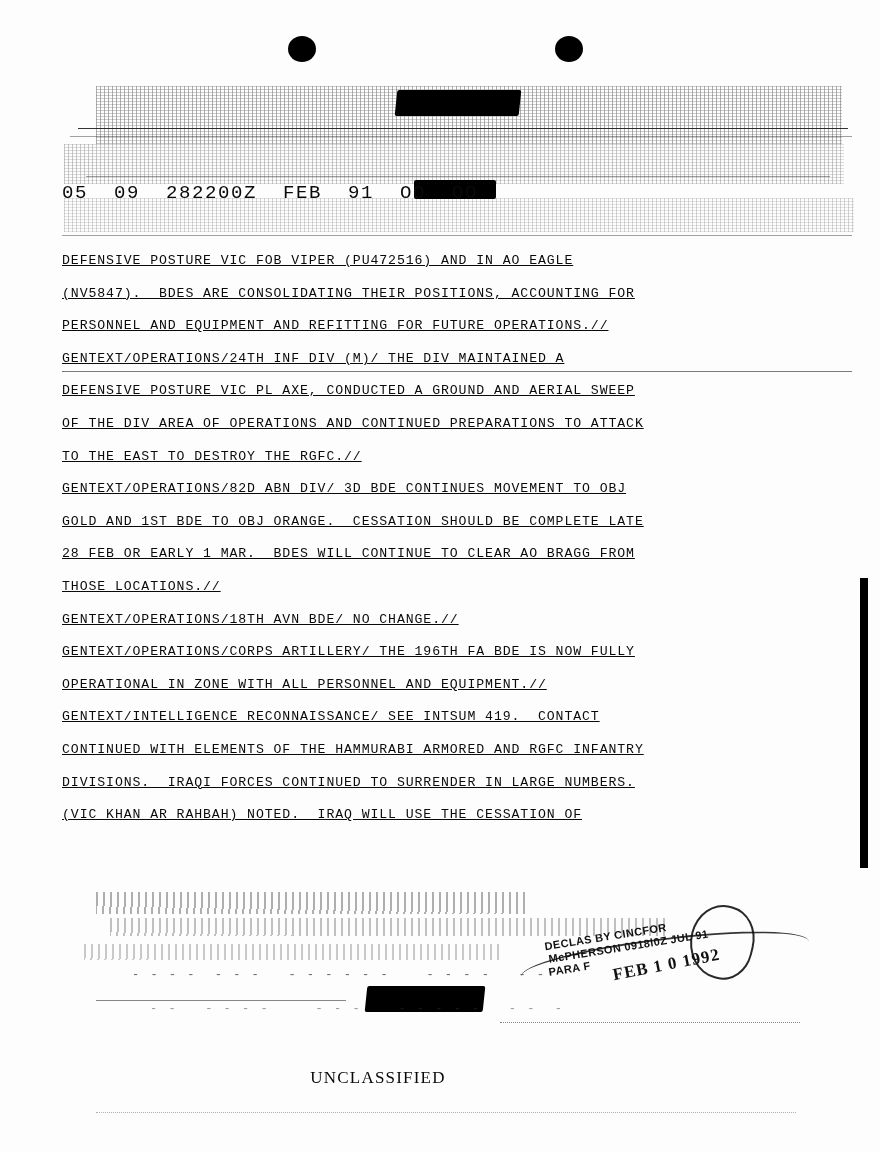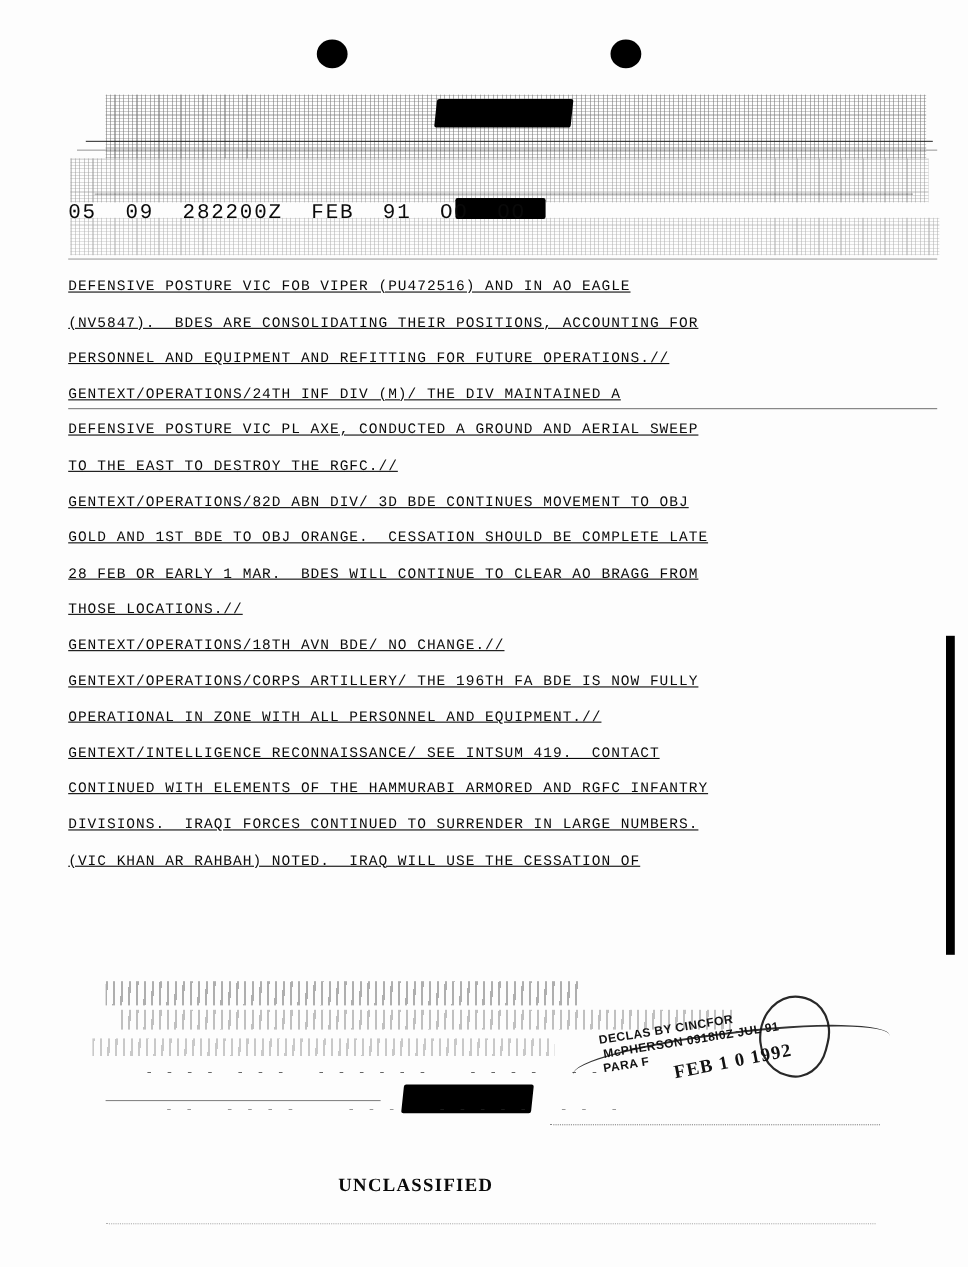--- a/index.html
+++ b/index.html
@@ -94,21 +94,21 @@
 
   .footer-class {
     position: absolute;
     top: 1068px;
     left: 0;
     width: 756px;
     text-align: center;
     font-family: "Liberation Serif", serif;
     font-size: 17px;
     letter-spacing: 1.2px;
-    font-weight: 700;
+    font-weight: 400;
   }
 
   
   .stamp {
     position: absolute;
     left: 548px;
     top: 925px;
     width: 190px;
     height: 70px;
     transform: rotate(-9deg);
@@ -203,20 +203,21 @@
   <div class="edge-bar" style="left:860px; top:578px; width:8px; height:290px;"></div>
 
   <div class="doc-head">05  09  282200Z  FEB  91  OO  OO</div>
 
   <div class="body-text">
     <span class="ln">DEFENSIVE POSTURE VIC FOB VIPER (PU472516) AND IN AO EAGLE</span>
     <span class="ln">(NV5847).  BDES ARE CONSOLIDATING THEIR POSITIONS, ACCOUNTING FOR</span>
     <span class="ln">PERSONNEL AND EQUIPMENT AND REFITTING FOR FUTURE OPERATIONS.//</span>
     <span class="ln">GENTEXT/OPERATIONS/24TH INF DIV (M)/ THE DIV MAINTAINED A</span>
     <span class="ln">DEFENSIVE POSTURE VIC PL AXE, CONDUCTED A GROUND AND AERIAL SWEEP</span>
+    <span class="ln">OF THE DIV AREA OF OPERATIONS AND CONTINUED PREPARATIONS TO ATTACK</span>
     <span class="ln">TO THE EAST TO DESTROY THE RGFC.//</span>
     <span class="ln">GENTEXT/OPERATIONS/82D ABN DIV/ 3D BDE CONTINUES MOVEMENT TO OBJ</span>
     <span class="ln">GOLD AND 1ST BDE TO OBJ ORANGE.  CESSATION SHOULD BE COMPLETE LATE</span>
     <span class="ln">28 FEB OR EARLY 1 MAR.  BDES WILL CONTINUE TO CLEAR AO BRAGG FROM</span>
     <span class="ln">THOSE LOCATIONS.//</span>
     <span class="ln">GENTEXT/OPERATIONS/18TH AVN BDE/ NO CHANGE.//</span>
     <span class="ln">GENTEXT/OPERATIONS/CORPS ARTILLERY/ THE 196TH FA BDE IS NOW FULLY</span>
     <span class="ln">OPERATIONAL IN ZONE WITH ALL PERSONNEL AND EQUIPMENT.//</span>
     <span class="ln">GENTEXT/INTELLIGENCE RECONNAISSANCE/ SEE INTSUM 419.  CONTACT</span>
     <span class="ln">CONTINUED WITH ELEMENTS OF THE HAMMURABI ARMORED AND RGFC INFANTRY</span>

